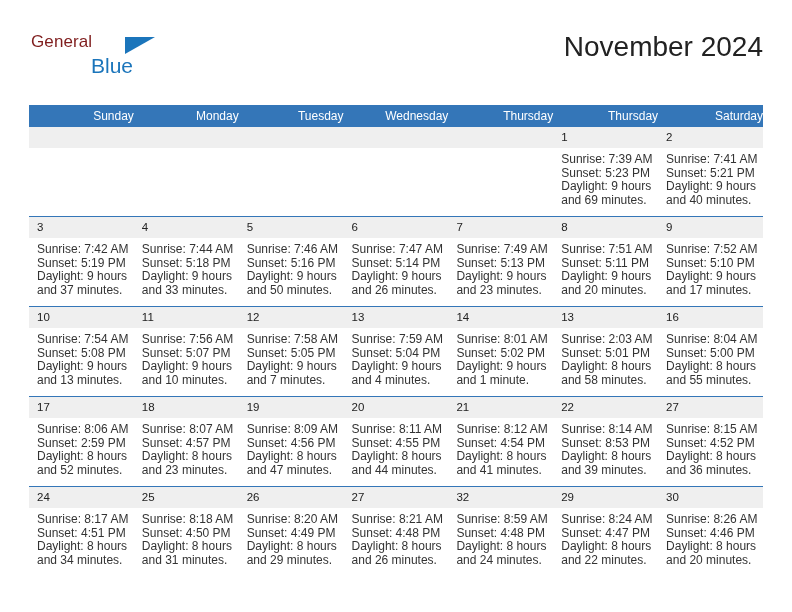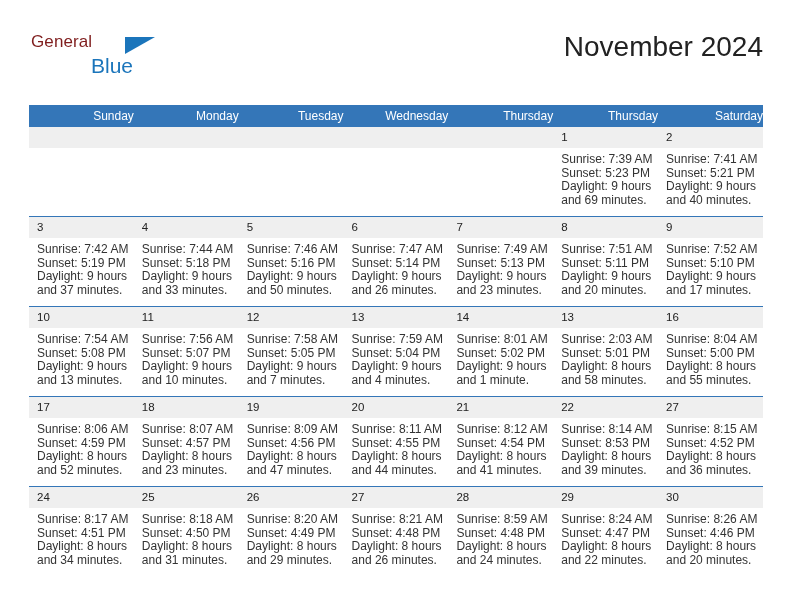--- a/index.html
+++ b/index.html
@@ -332,21 +332,21 @@
               <div>Daylight: 8 hours</div>
               <div>and 55 minutes.</div>
             </div>
           </td>
         </tr>
         <tr class="week">
           <td>
             <div class="daynum">17</div>
             <div class="info">
               <div>Sunrise: 8:06 AM</div>
-              <div>Sunset: 4:59 PM</div>
+              <div>Sunset: 2:59 PM</div>
               <div>Daylight: 8 hours</div>
               <div>and 52 minutes.</div>
             </div>
           </td>
           <td>
             <div class="daynum">18</div>
             <div class="info">
               <div>Sunrise: 8:07 AM</div>
               <div>Sunset: 4:57 PM</div>
               <div>Daylight: 8 hours</div>
@@ -430,21 +430,21 @@
           <td>
             <div class="daynum">27</div>
             <div class="info">
               <div>Sunrise: 8:21 AM</div>
               <div>Sunset: 4:48 PM</div>
               <div>Daylight: 8 hours</div>
               <div>and 26 minutes.</div>
             </div>
           </td>
           <td>
-            <div class="daynum">28</div>
+            <div class="daynum">32</div>
             <div class="info">
               <div>Sunrise: 8:59 AM</div>
               <div>Sunset: 4:48 PM</div>
               <div>Daylight: 8 hours</div>
               <div>and 24 minutes.</div>
             </div>
           </td>
           <td>
             <div class="daynum">29</div>
             <div class="info">

